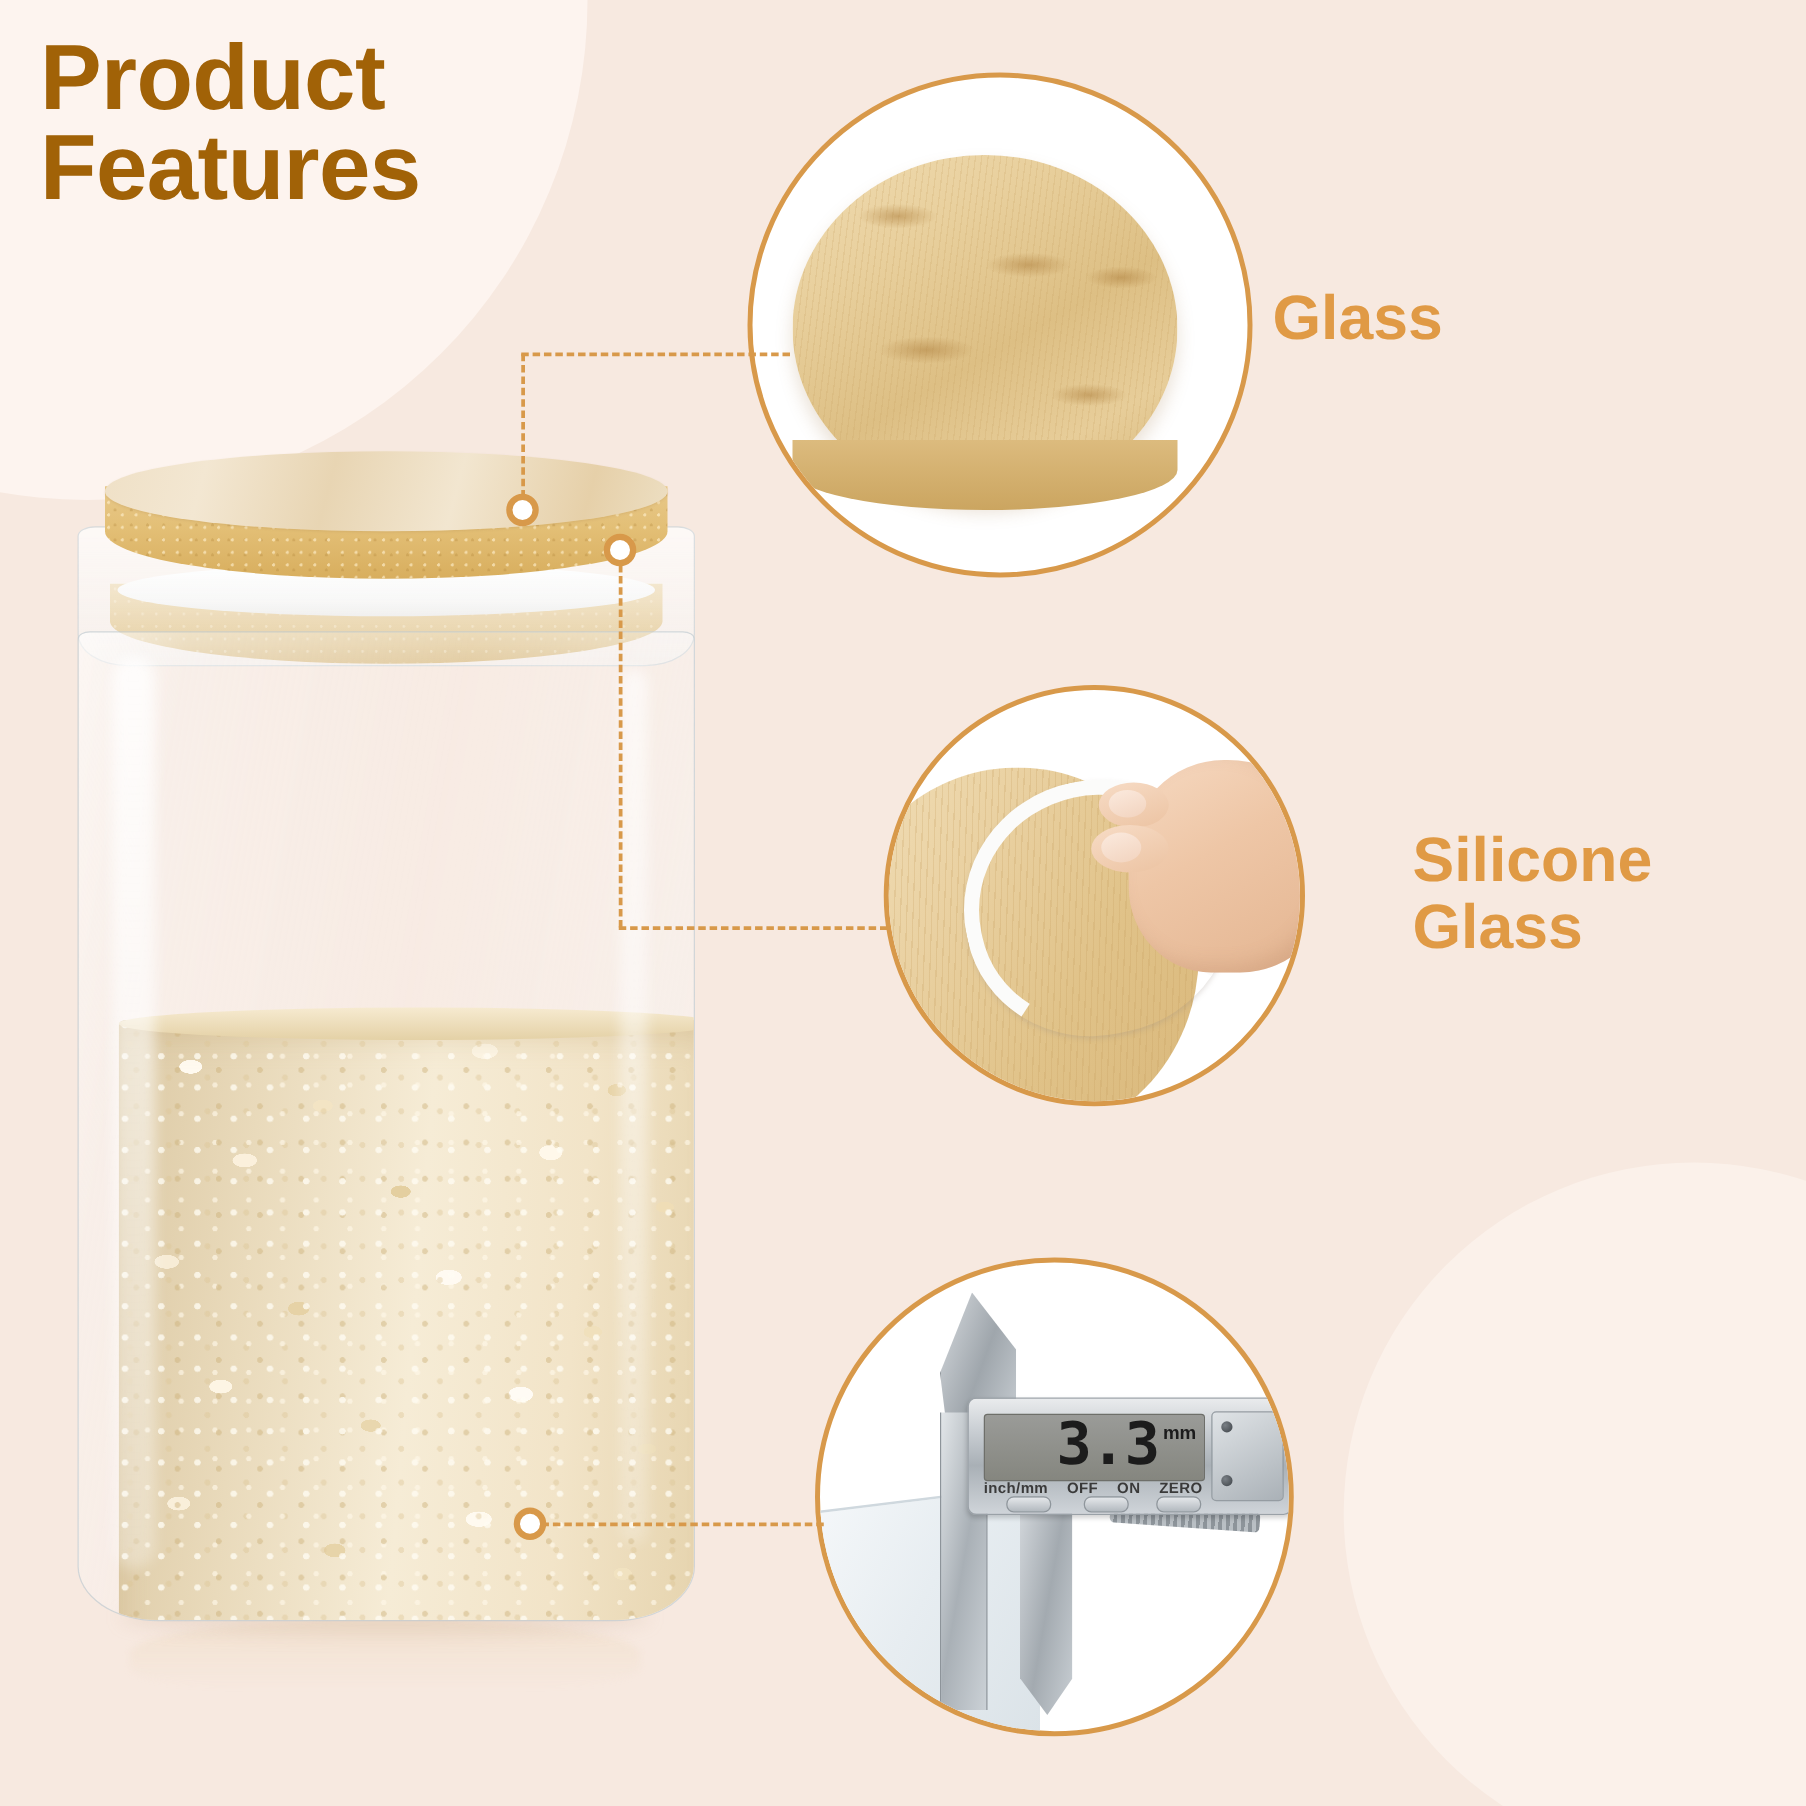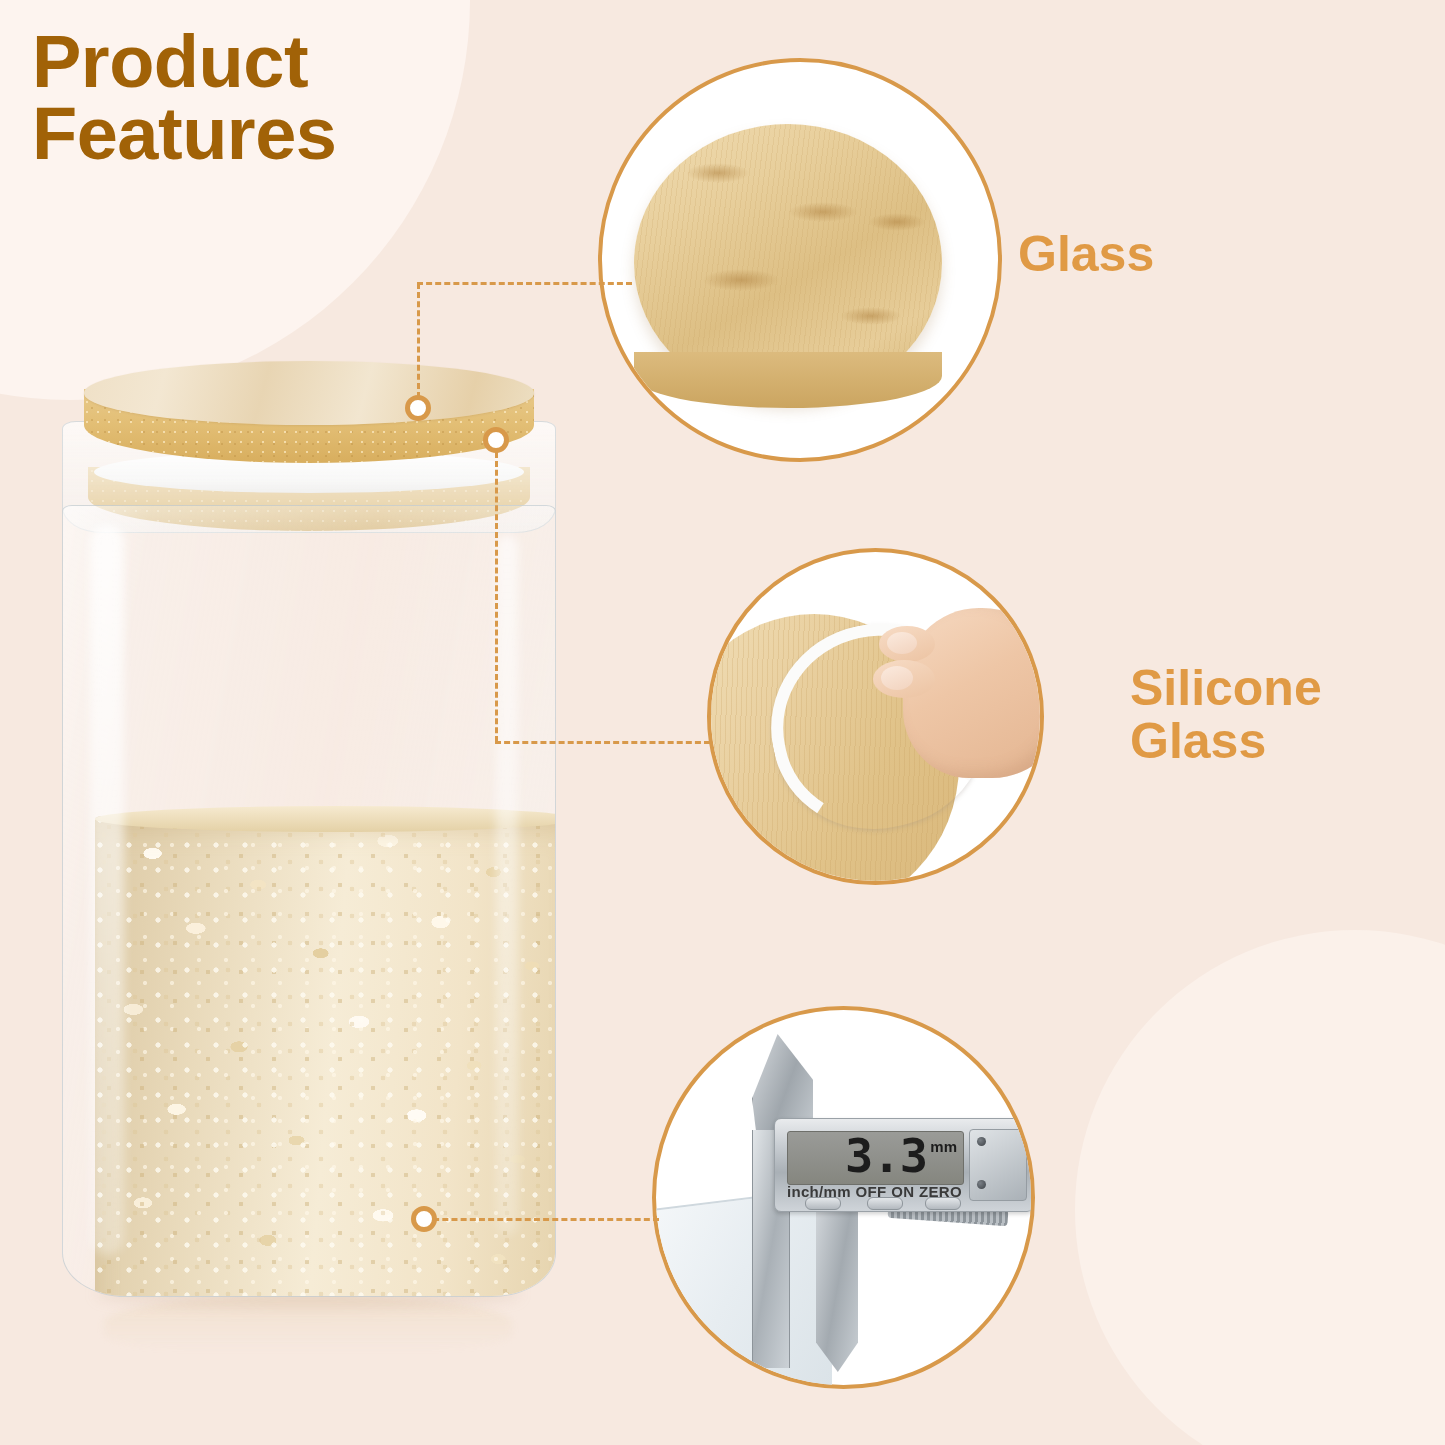--- a/index.html
+++ b/index.html
@@ -282,21 +282,21 @@
     font-family:"DejaVu Sans Mono", monospace;
     font-weight:bold;font-size:47px;color:#1c1c1c;letter-spacing:-1px;margin-left:28px;
   }
   .cal-unit{
     position:absolute;right:6px;top:6px;
     font-size:15px;font-weight:bold;color:#1c1c1c;
   }
   .cal-labels{
     position:absolute;left:12px;top:64px;width:175px;
     display:flex;justify-content:space-between;
-    font-size:15px;font-weight:bold;color:#3a3a3a;letter-spacing:.3px;
+    font-size:12px;font-weight:bold;color:#3a3a3a;letter-spacing:.3px;
   }
   .cal-btn{
     position:absolute;top:78px;width:34px;height:11px;border-radius:6px;
     background:linear-gradient(180deg,#e4e7ea,#b3b9bf);
     border:1px solid #8f969c;
   }
   .cal-right{
     position:absolute;right:6px;top:10px;width:56px;height:70px;border-radius:4px;
     background:linear-gradient(150deg,#dfe3e6,#aab1b7);
     border:1px solid #959ca2;

